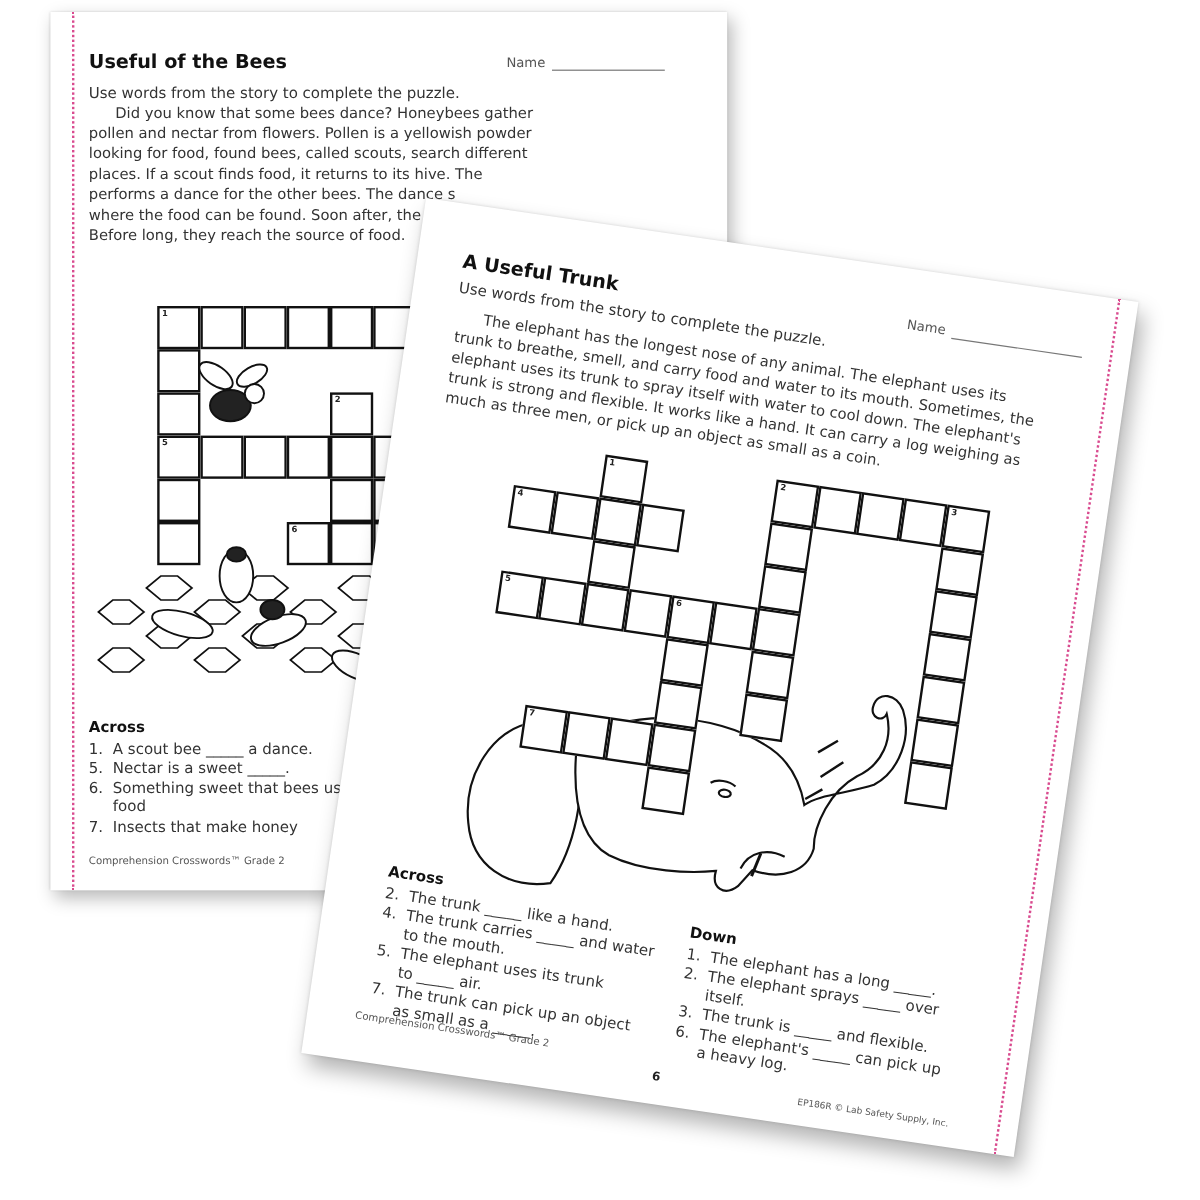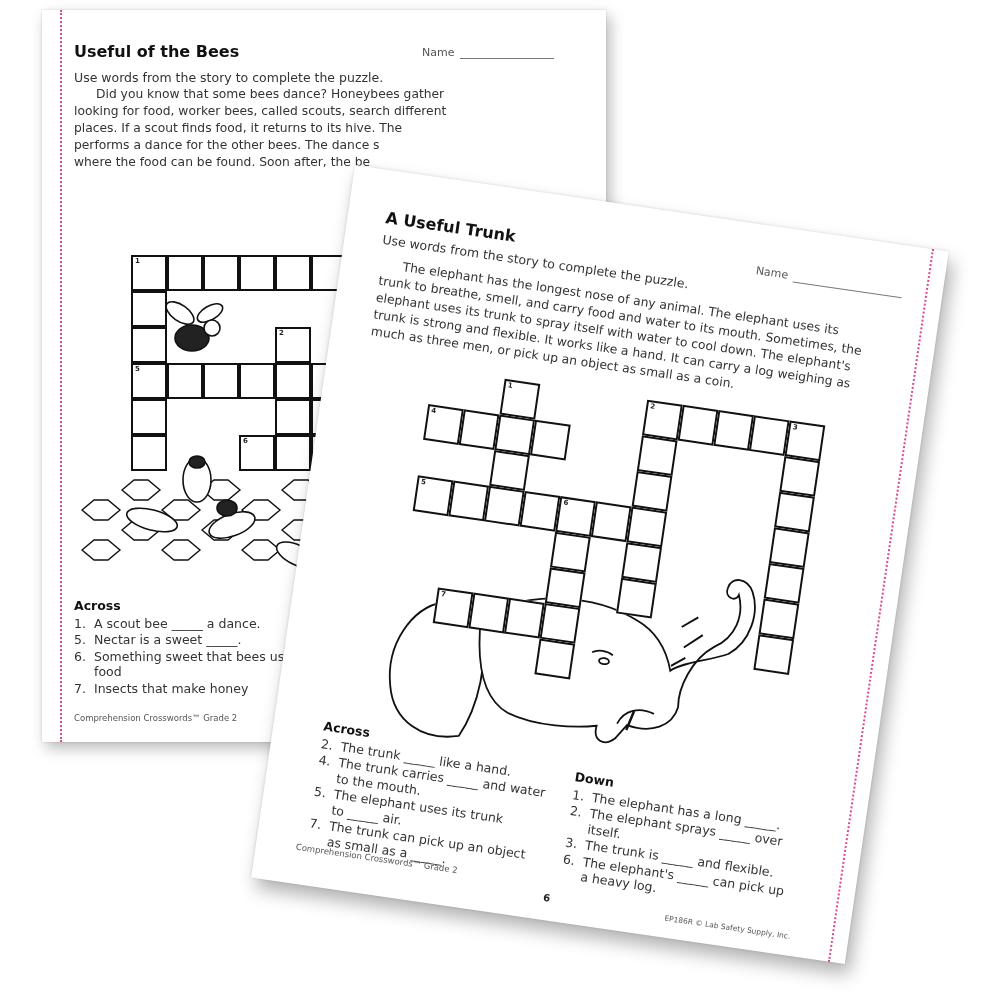--- a/index.html
+++ b/index.html
@@ -31,24 +31,26 @@
 
   <div class="title" style="left:32px; top:32px;">Useful of the Bees</div>
   <div class="name-field" style="left:380px; top:36px;">
     <span>Name</span>
     <span class="line" style="width:94px;"></span>
   </div>
   <div class="subtitle" style="left:32px; top:60px;">Use words from the story to complete the puzzle.</div>
 
   <div class="story" style="left:32px; top:76px; width:400px;">
     <div style="text-indent:22px">Did you know that some bees dance? Honeybees gather</div>
-    <div>looking for food, worker bees, called scouts, search different</div>
+    <div>pollen and nectar from flowers. Pollen is a yellowish powder</div>
+    <div>looking for food, found bees, called scouts, search different</div>
     <div>places. If a scout finds food, it returns to its hive. The</div>
     <div>performs a dance for the other bees. The dance s</div>
     <div>where the food can be found. Soon after, the be</div>
+    <div>Before long, they reach the source of food.</div>
   </div>
 
   <div class="grid" style="left:89px; top:245px;">
 
     <div class="cell" style="left:0;top:0">
         <span class="n">1</span>
       </div>
     <div class="cell" style="left:36px;top:0"></div>
     <div class="cell" style="left:72px;top:0"></div>
     <div class="cell" style="left:108px;top:0"></div>

